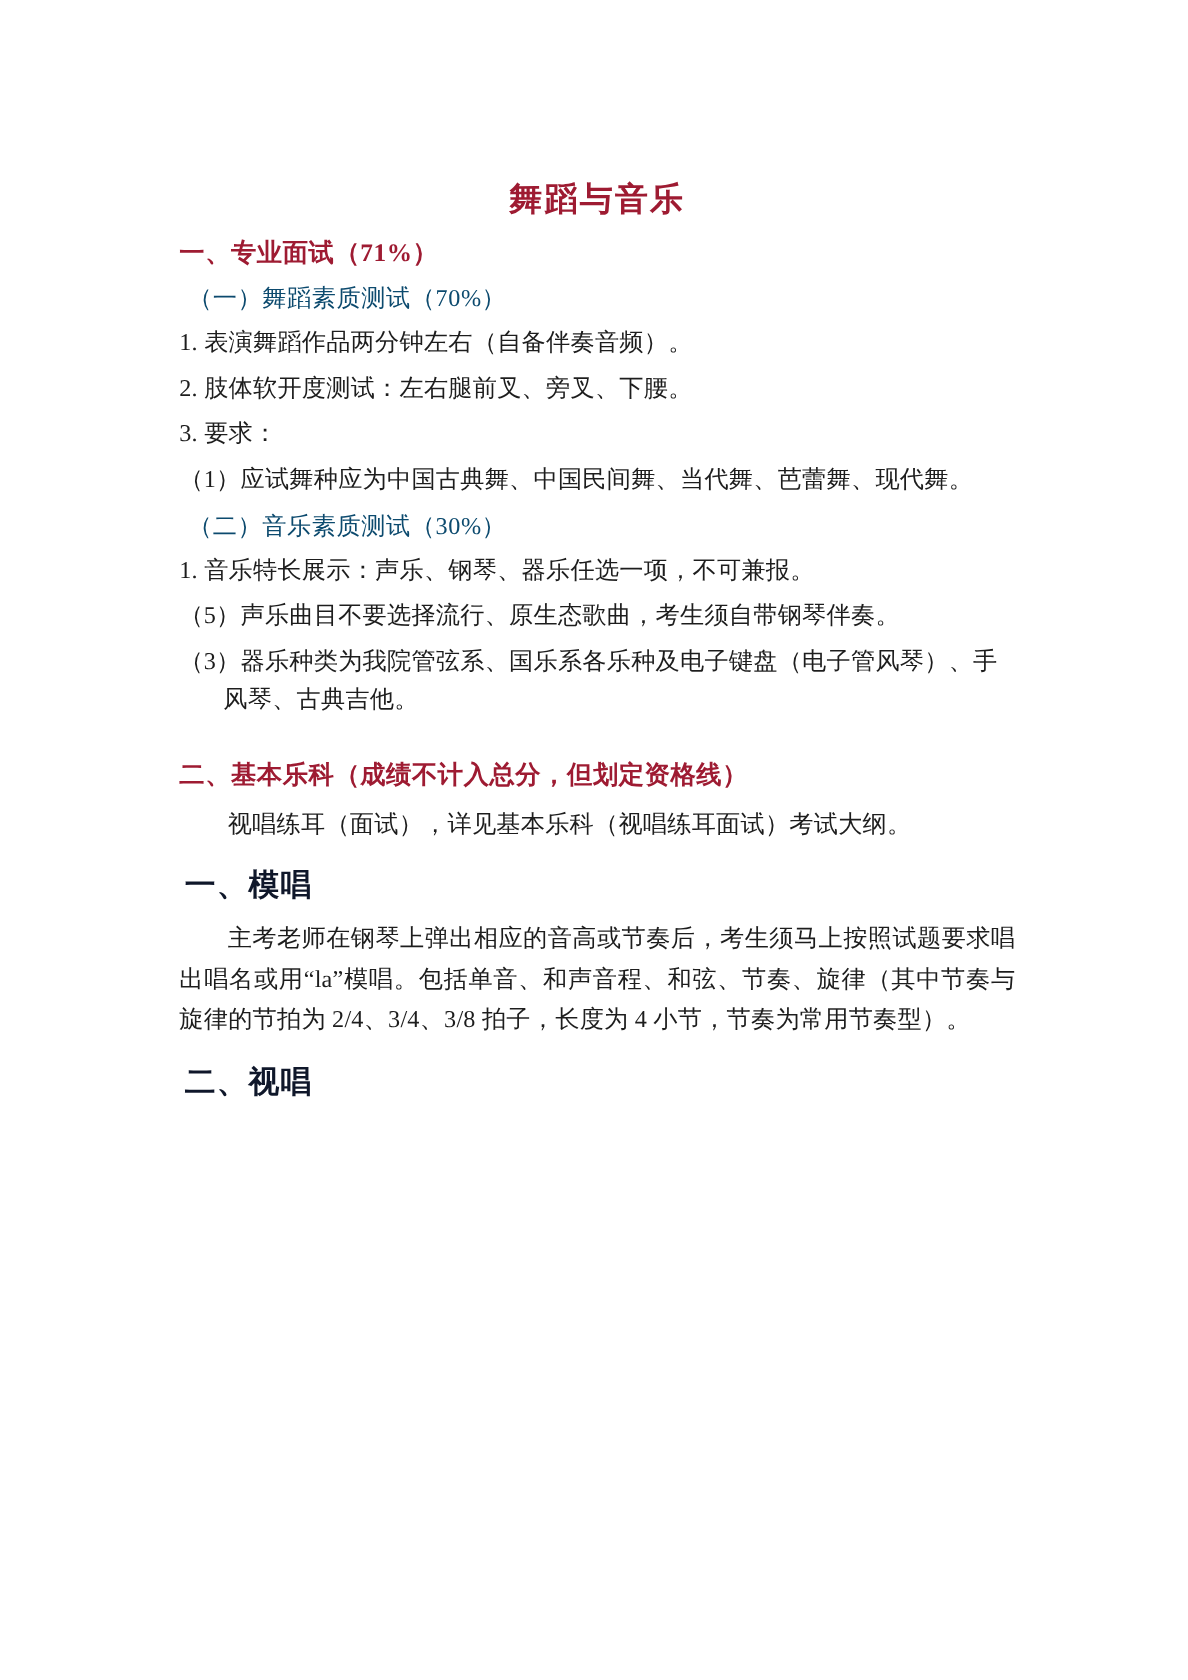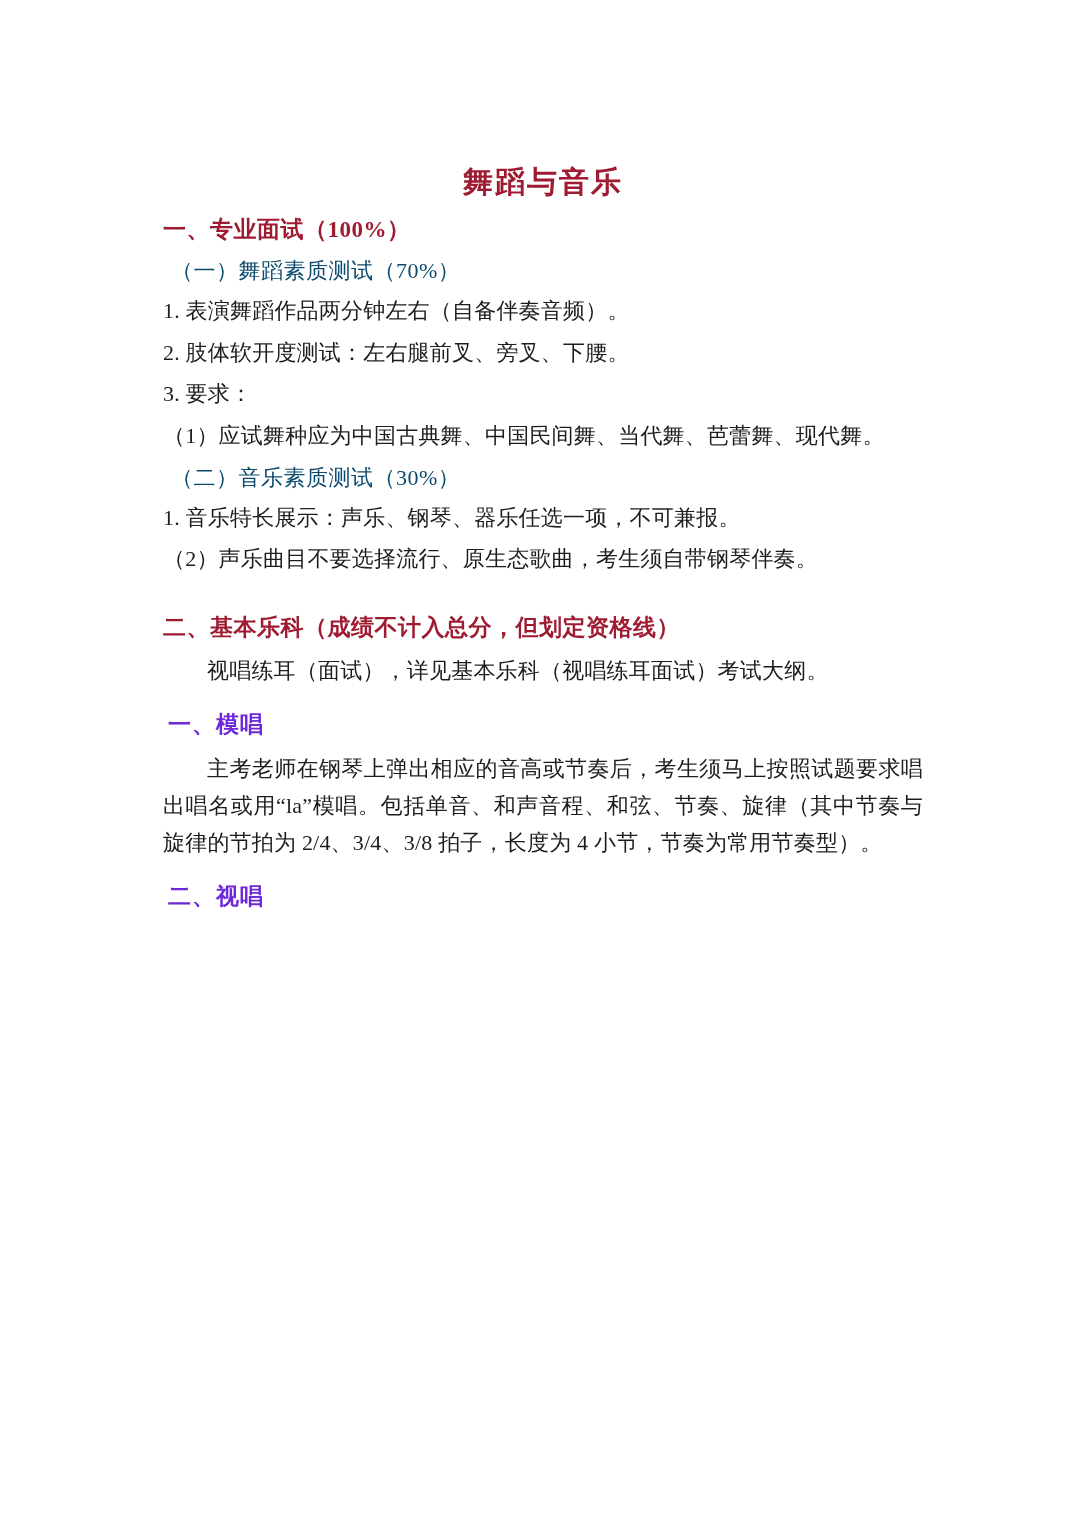--- a/index.html
+++ b/index.html
@@ -51,23 +51,23 @@
   .h-major.spaced { margin-top: 34px; }
   .h-minor {
     font-size: 22px;
     color: #0c4a6e;
     margin-top: 7px;
     margin-left: 8px;
     line-height: 1.5;
     letter-spacing: 0.5px;
   }
   .h-sub {
-    font-size: 23px;
+    font-size: 28px;
     font-weight: bold;
-    color: #6d28d9;
+    color: #0f172a;
     margin-top: 18px;
     margin-left: 5px;
     line-height: 1.5;
     letter-spacing: 1px;
   }
 
   
   .line {
     font-size: 22px;
     line-height: 1.62;
@@ -116,33 +116,34 @@
   }
 </style>
 </head>
 <body>
 
 <div class="page">
   <div class="content">
 
     <div class="doc-title title-1">舞蹈与音乐</div>
 
-    <div class="h-major">一、专业面试（100%）</div>
+    <div class="h-major">一、专业面试（71%）</div>
 
     <div class="h-minor">（一）舞蹈素质测试（70%）</div>
 
     <div class="line">1. 表演舞蹈作品两分钟左右（自备伴奏音频）。</div>
     <div class="line">2. 肢体软开度测试：左右腿前叉、旁叉、下腰。</div>
     <div class="line">3. 要求：</div>
     <div class="line hang">（1）应试舞种应为中国古典舞、中国民间舞、当代舞、芭蕾舞、现代舞。</div>
 
     <div class="h-minor">（二）音乐素质测试（30%）</div>
 
     <div class="line">1. 音乐特长展示：声乐、钢琴、器乐任选一项，不可兼报。</div>
-    <div class="line hang">（2）声乐曲目不要选择流行、原生态歌曲，考生须自带钢琴伴奏。</div>
+    <div class="line hang">（5）声乐曲目不要选择流行、原生态歌曲，考生须自带钢琴伴奏。</div>
+    <div class="line hang">（3）器乐种类为我院管弦系、国乐系各乐种及电子键盘（电子管风琴）、手风琴、古典吉他。</div>
 
     <div class="h-major spaced">二、基本乐科（成绩不计入总分，但划定资格线）</div>
     <div class="para indent-block">视唱练耳（面试），详见基本乐科（视唱练耳面试）考试大纲。</div>
 
 
     <div class="h-sub">一、模唱</div>
     <div class="para">主考老师在钢琴上弹出相应的音高或节奏后，考生须马上按照试题要求唱出唱名或用“la”模唱。包括单音、和声音程、和弦、节奏、旋律（其中节奏与旋律的节拍为 2/4、3/4、3/8 拍子，长度为 4 小节，节奏为常用节奏型）。</div>
 
     <div class="h-sub">二、视唱</div>
 

